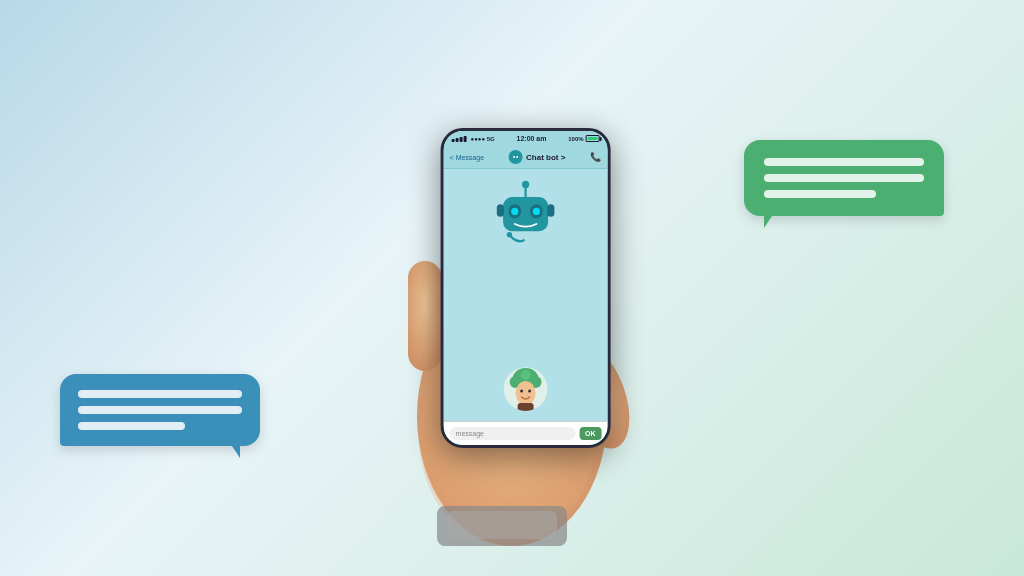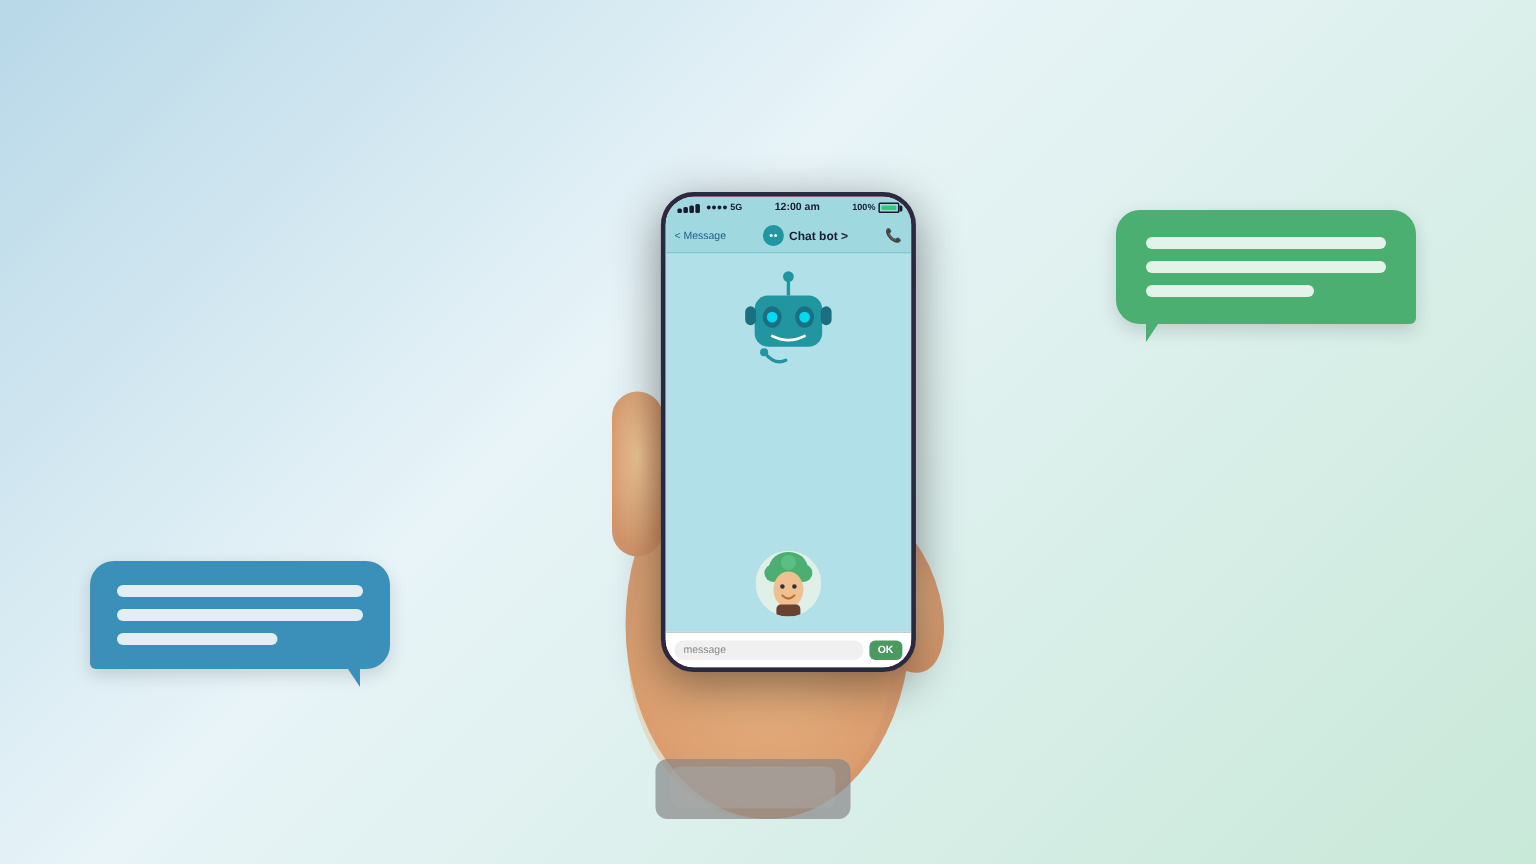--- a/index.html
+++ b/index.html
@@ -27,21 +27,21 @@
     }
 
     
     .phone {
       position: absolute;
       left: 50%;
       top: 50%;
       transform: translate(-42%, -50%);
       width: 170px;
       height: 320px;
-      background: #be185d;
+      background: #86efac;
       border-radius: 22px;
       box-shadow: 0 8px 32px rgba(0,0,0,0.45);
       z-index: 3;
       overflow: hidden;
       border: 3px solid #2a2a3e;
     }
 
     .phone-screen {
       width: 100%;
       height: 100%;

